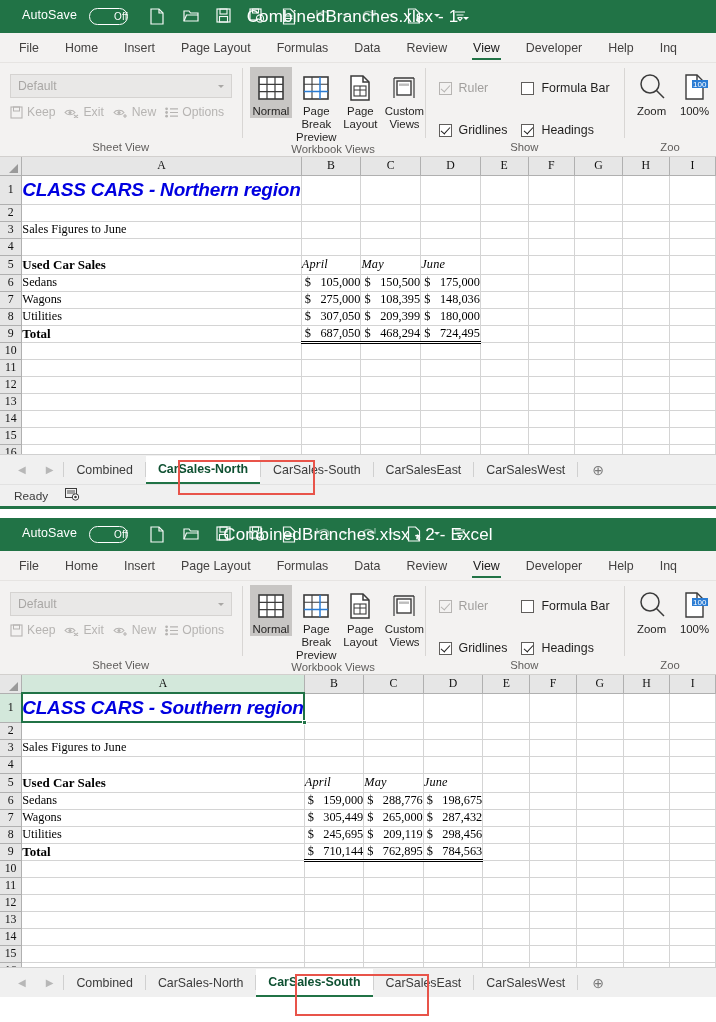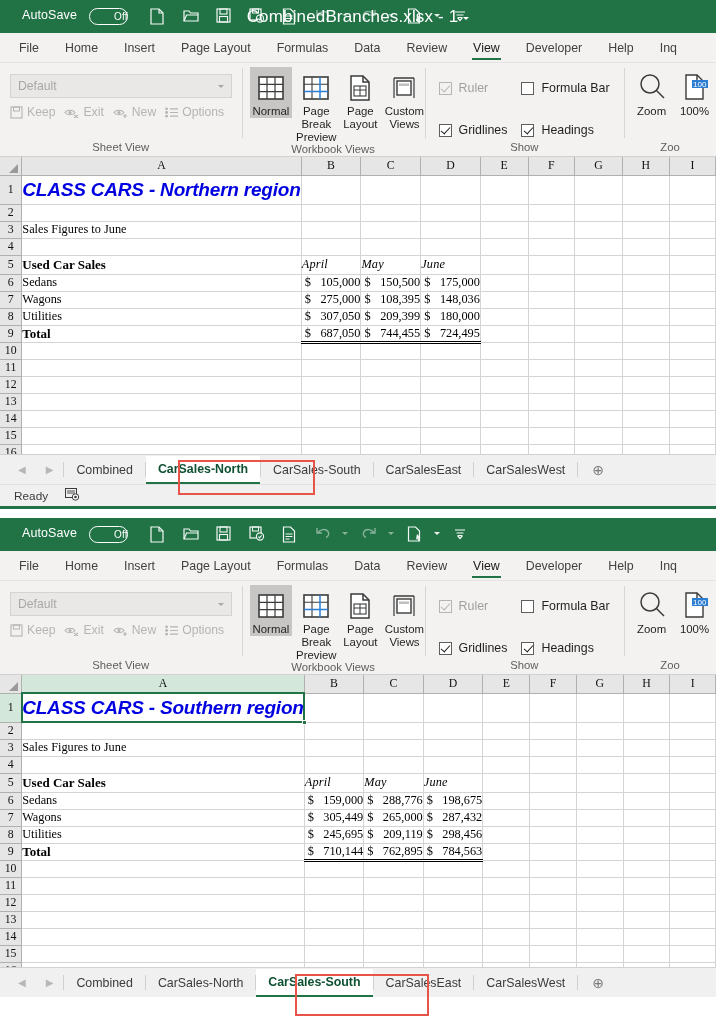--- a/index.html
+++ b/index.html
@@ -598,21 +598,21 @@
             <td class="cell"></td>
         <td class="cell"></td>
             <td class="cell"></td>
         <td class="cell"></td>
       </tr>
 
       <tr>
         <th class="rowhdr">9</th>
         <td class="cell bold" style="font-size:13px">Total</td>
         <td class="cell money brd-top brd-dbl"><span class="dollar">$</span><span>687,050</span></td>
-        <td class="cell money brd-top brd-dbl"><span class="dollar">$</span><span>744,455</span></td>
+        <td class="cell money brd-top brd-dbl"><span class="dollar">$</span><span>468,294</span></td>
         <td class="cell money brd-top brd-dbl"><span class="dollar">$</span><span>724,495</span></td>
         <td class="cell"></td>
             <td class="cell"></td>
         <td class="cell"></td>
             <td class="cell"></td>
         <td class="cell"></td>
       </tr>
       <tr>
             <th class="rowhdr">10</th>
             <td class="cell"></td>
@@ -797,20 +797,21 @@
           </svg>
         </span>
       <span class="qat-caret"></span>
       <span class="qat-icon">
           <svg width="14" height="14" viewBox="0 0 14 14">
             <path d="M2 4h10M3.5 7h7M5 9.5h4" stroke="#fff" stroke-width="1.2"></path>
             <path d="M4.5 9.5l2.5 3 2.5-3" fill="none" stroke="#fff" stroke-width="1.2"></path>
           </svg>
         </span>
     </div>
+    <div class="doc-title">CombinedBranches.xlsx  -  2  -  Excel</div>
   </div>
 
   <div class="tabstrip">
     <div class="rtab">File</div>
     <div class="rtab">Home</div>
     <div class="rtab">Insert</div>
     <div class="rtab">Page Layout</div>
     <div class="rtab">Formulas</div>
     <div class="rtab">Data</div>
     <div class="rtab">Review</div>

